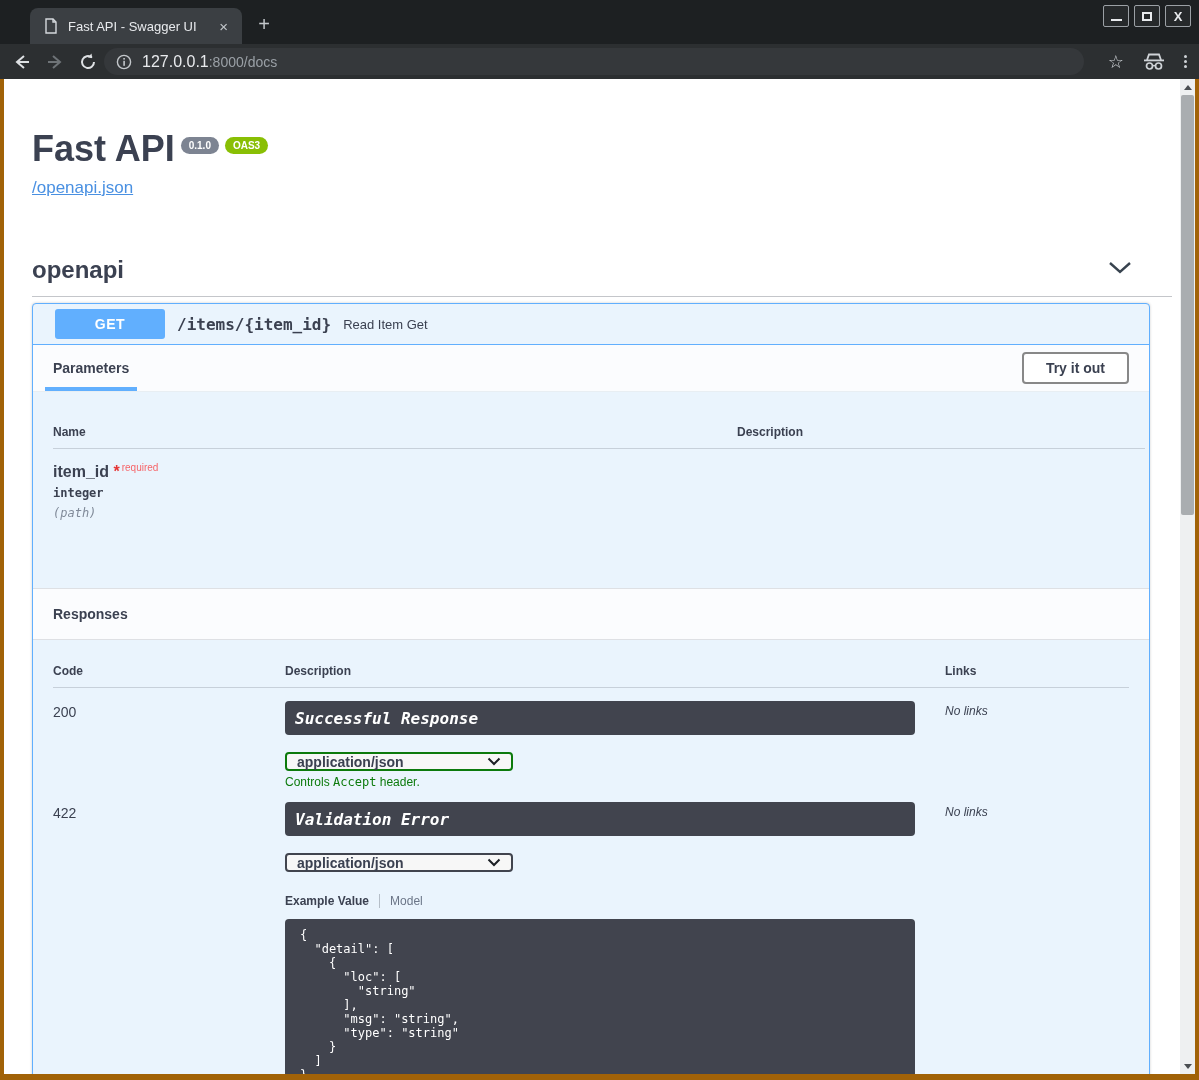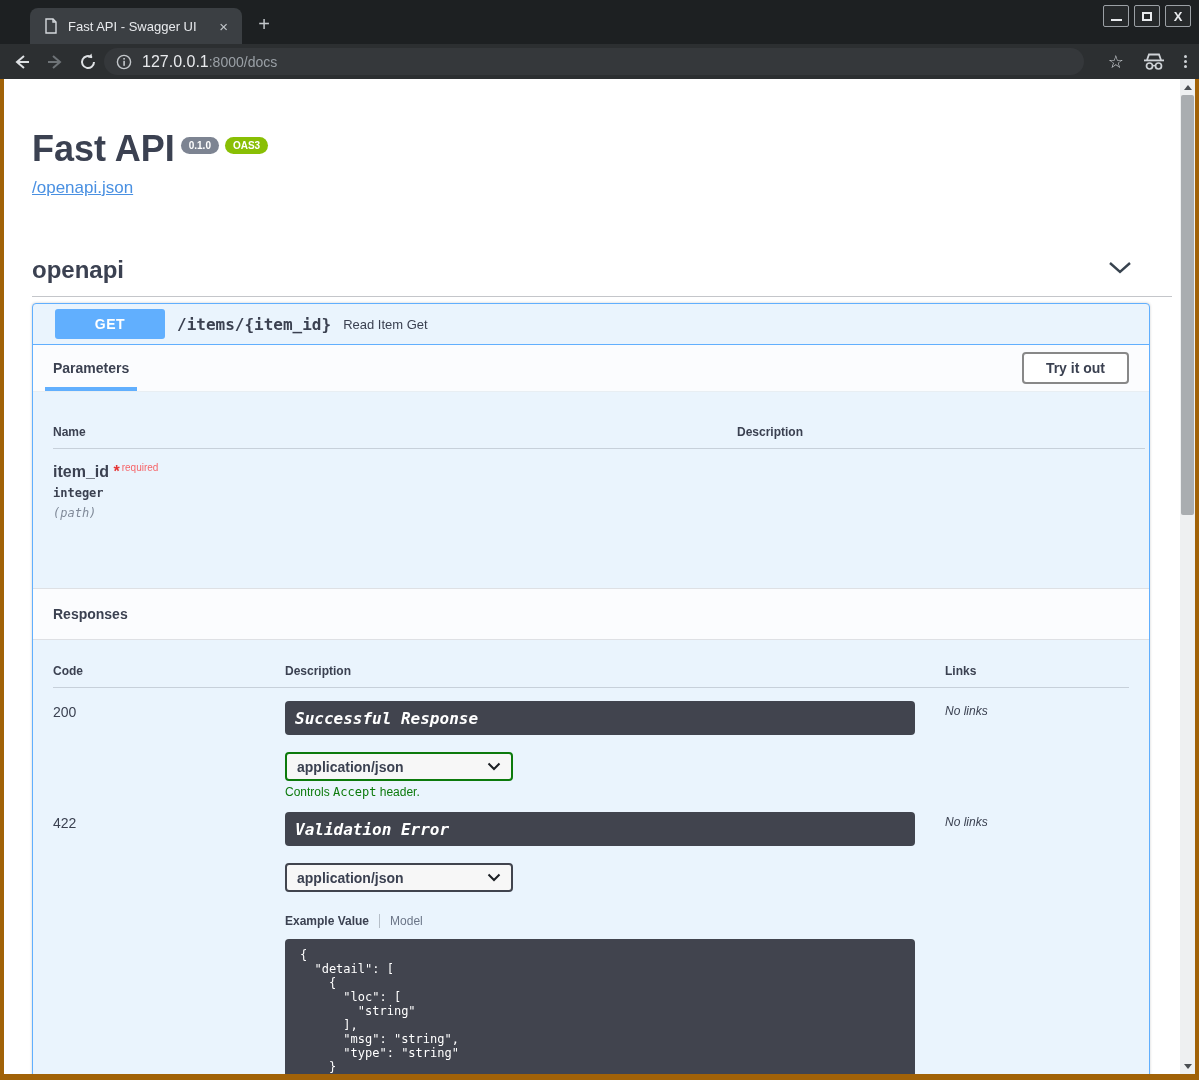--- a/index.html
+++ b/index.html
@@ -76,21 +76,21 @@
   .resp-header { background:#fbfcfe; height:52px; display:flex; align-items:center; padding:0 20px;
                  border-top:1px solid rgba(59,65,81,.15); border-bottom:1px solid rgba(59,65,81,.15); }
   .resp-table { padding:24px 20px 0 20px; }
   .rgrid { display:grid; grid-template-columns:232px 660px 1fr; align-items:start; }
   .resp-row { margin-top:13px; }
   .resp-code { font-size:14px; color:#3b4151; padding-top:3px; }
   .resp-box { width:630px; height:34px; background:#41444e; border-radius:4px; display:flex; align-items:center;
               padding:0 10px; font-family:"DejaVu Sans Mono", monospace; font-size:16px; font-style:italic;
               font-weight:bold; color:#ffffff; }
   .nolinks { font-size:12px; font-style:italic; color:#3b4151; padding-top:3px; }
-  .mselect { margin-top:17px; width:228px; height:29px; background:#f7f7f7; border-radius:4px;
+  .mselect { margin-top:17px; width:228px; height:19px; background:#f7f7f7; border-radius:4px;
              display:flex; align-items:center; padding:0 10px; cursor:pointer; }
   .mselect.green { border:2px solid #0c7a0c; }
   .mselect.dark  { border:2px solid #41444e; }
   .mselect-label { font-size:14px; font-weight:bold; color:#3b4151; flex:1; }
   .accept-note { margin-top:4px; font-size:12px; color:#0c7a0c; }
   .accept-note code { font-family:"DejaVu Sans Mono", monospace; font-size:12px; }
   .extabs { margin-top:22px; display:flex; align-items:center; height:14px; }
   .extab-active { font-size:12px; font-weight:bold; color:#3b4151; cursor:pointer;text-align:center; }
   .extab-sep { width:1px; height:14px; background:rgba(59,65,81,.3); margin:0 10px; }
   .extab { font-size:12px; color:#6b7587; cursor:pointer; }

